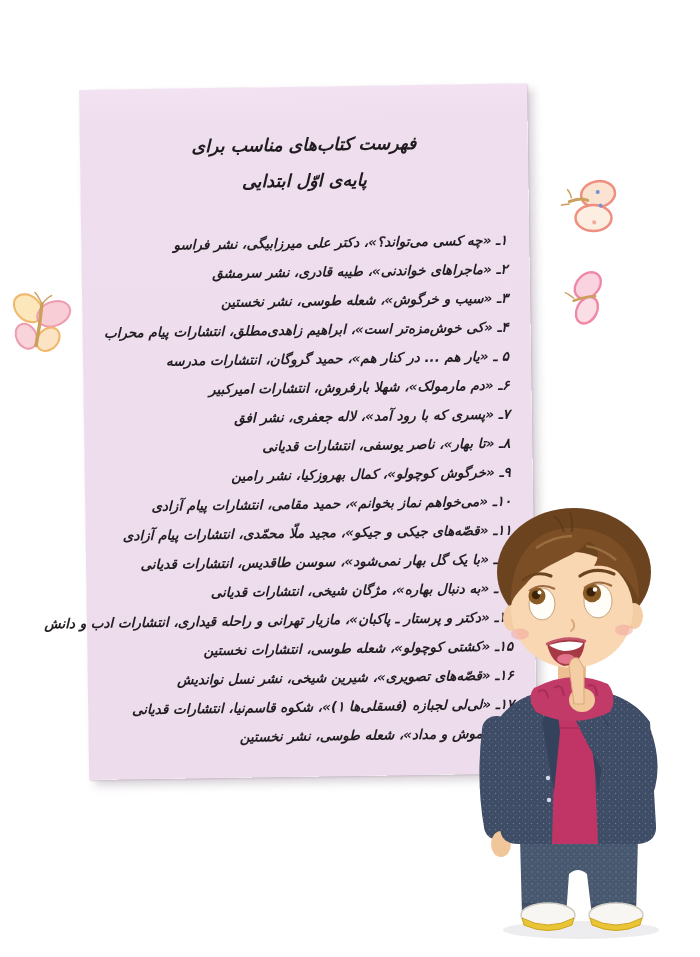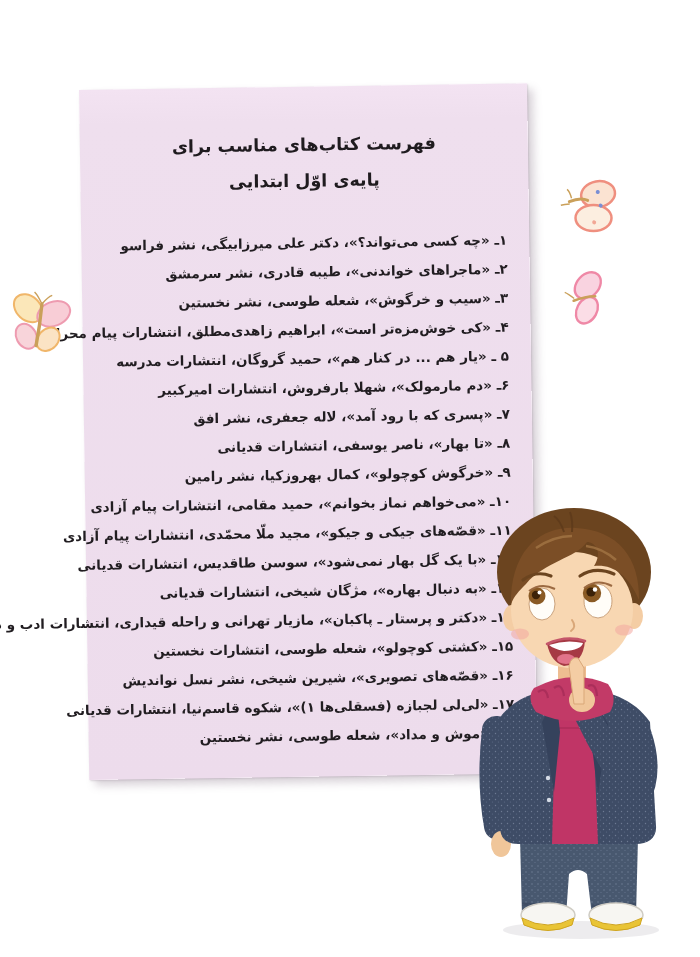--- a/index.html
+++ b/index.html
@@ -1,21 +1,21 @@
 <!DOCTYPE html>
 <html lang="fa"><head>
 <meta charset="utf-8">
 <style>
   html,body{margin:0;padding:0;}
   body{
     width:700px;height:957px;position:relative;overflow:hidden;
     background:#ffffff;
     font-family:"DejaVu Sans", sans-serif;
   }
-  .canvas{position:absolute;inset:0;}
+  .canvas{position:absolute;inset:0;font-style:italic;}
   
   .sheet{
     position:absolute;left:79px;top:90px;width:448px;height:690px;
     background:linear-gradient(180deg,#f3e3f2 0%,#efdfee 5%,#eddcec 100%);
     transform:rotate(-0.85deg);
     transform-origin:0 0;
     box-shadow:6px 6px 9px rgba(130,110,130,0.30), 1px 1px 2px rgba(130,110,130,0.25);
   }
   .titles{padding-top:40px;text-align:center;color:#1f1b1f;}
   .title-line{font-size:17.5px;font-weight:bold;line-height:36px;direction:rtl;}

